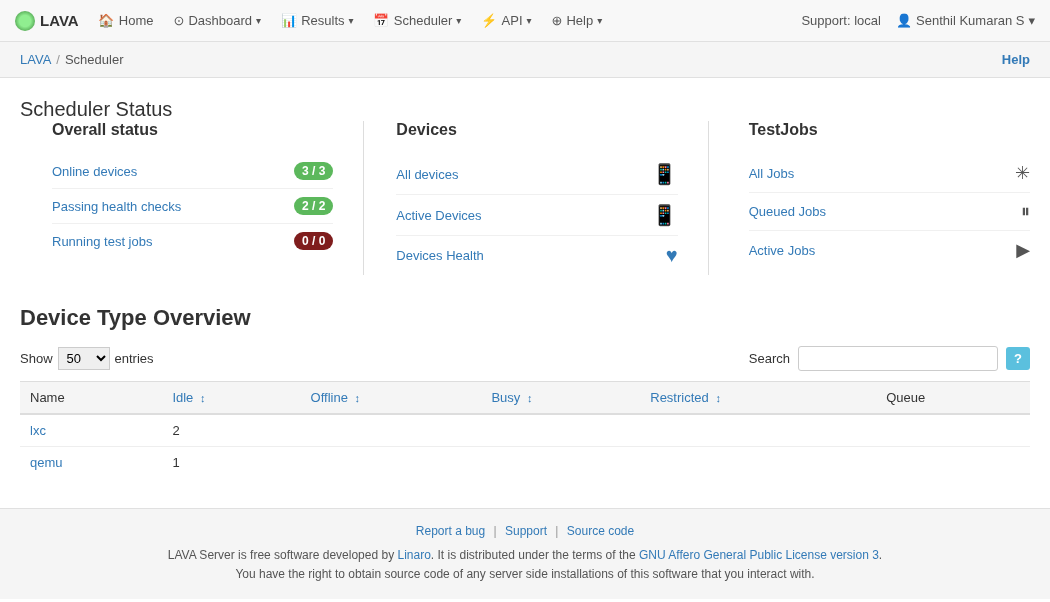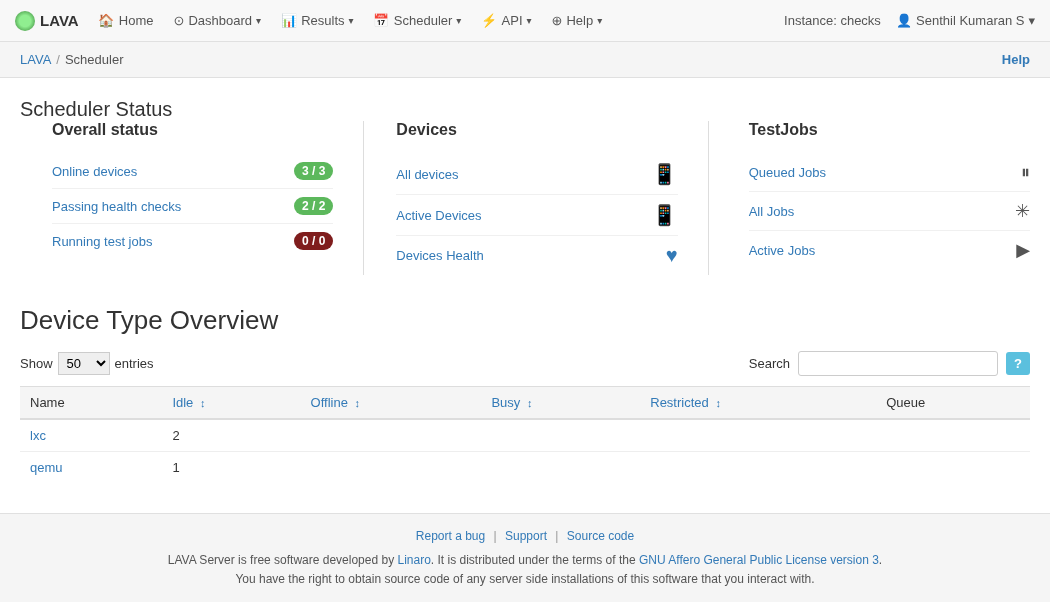--- a/index.html
+++ b/index.html
@@ -104,21 +104,21 @@
     
     .testjob-row {
       display: flex; align-items: center; justify-content: space-between;
       padding: 8px 0; border-bottom: 1px solid #f0f0f0;
     }
     .testjob-row:last-child { border-bottom: none; }
     .tj-icon { font-size: 18px; color: #555; }
 
     
     .section-title {
-      font-size: 26px; font-weight: normal; color: #333;
+      font-size: 22px; font-weight: bold; color: #333;
       margin-bottom: 15px;
     }
     .table-controls {
       display: flex; align-items: center; justify-content: space-between;
       margin-bottom: 10px;
     }
     .show-entries { display: flex; align-items: center; gap: 5px; font-size: 13px; }
     .show-entries select {
       border: 1px solid #ccc; padding: 2px 4px; font-size: 13px; border-radius: 0;
     }
@@ -192,21 +192,21 @@
     <span>⚡</span>
     <span>API</span>
     <span class="caret">▾</span>
   </a>
   <a class="nav-item">
     <span>⊕</span>
     <span>Help</span>
     <span class="caret">▾</span>
   </a>
   <div class="nav-right">
-    <span>Instance: checks</span>
+    <span>Support: local</span>
     <span class="nav-user">
       <span>👤</span>
       <span>Senthil Kumaran S</span>
       <span class="caret">▾</span>
     </span>
   </div>
 </nav>
 
 <div class="breadcrumb-bar">
   <nav class="breadcrumb-nav">
@@ -250,26 +250,26 @@
       </div>
       <div class="device-row">
         <a class="status-link">Devices Health</a>
         <span class="device-icon device-icon-blue" style="color:#337ab7;">♥</span>
       </div>
     </div>
 
     <div class="panel-section" style="max-width:340px; padding-left:40px; margin-left:30px; border-left:1px solid #ddd;">
       <div class="panel-heading">TestJobs</div>
       <div class="testjob-row">
+        <a class="status-link">All Jobs</a>
+        <span class="tj-icon">✳</span>
+      </div>
+      <div class="testjob-row">
         <a class="status-link">Queued Jobs</a>
         <span class="tj-icon">⏸</span>
-      </div>
-      <div class="testjob-row">
-        <a class="status-link">All Jobs</a>
-        <span class="tj-icon">✳</span>
       </div>
       <div class="testjob-row">
         <a class="status-link">Active Jobs</a>
         <span class="tj-icon">▶</span>
       </div>
     </div>
 
   </div>
 
   <h2 class="section-title">Device Type Overview</h2>

